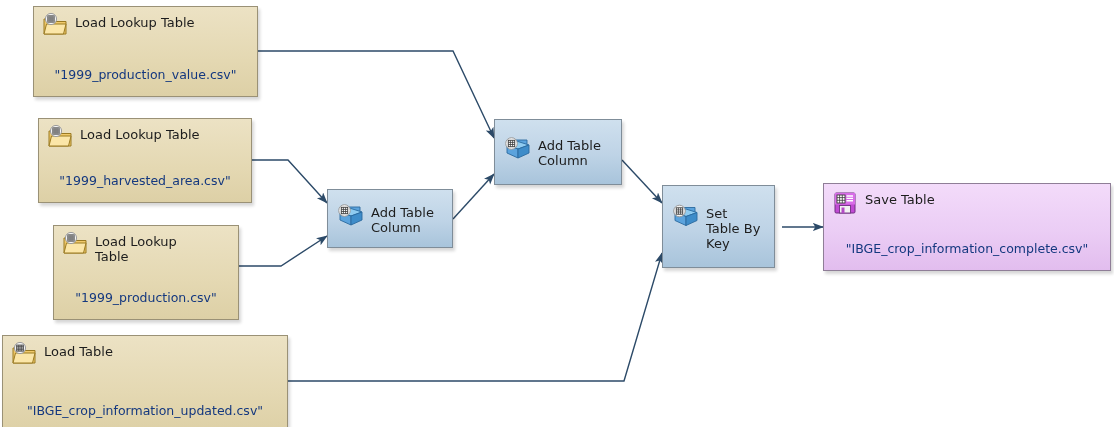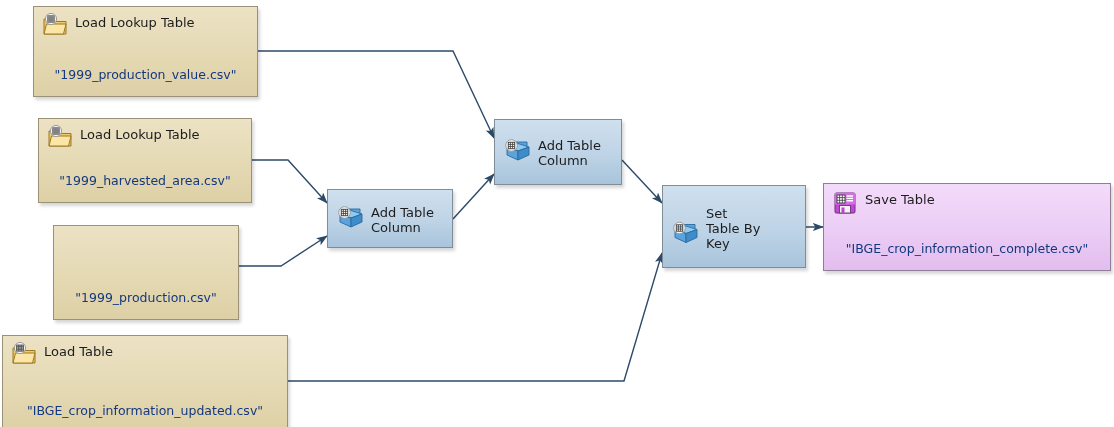--- a/index.html
+++ b/index.html
@@ -65,21 +65,21 @@
     background: linear-gradient(180deg, #ece2c4 0%, #e4d8b2 60%, #ddd0a6 100%);
     border-color: #9a9176;
   }
   .loader .fname { bottom: 14px; }
 
   
   .proc {
     background: linear-gradient(180deg, #cfe0ee 0%, #bed3e6 55%, #a8c4db 100%);
     border-color: #7f8d99;
   }
-  .proc .hdr { top: 50%; transform: translateY(-50%); align-items: flex-end; }
+  .proc .hdr { top: 50%; transform: translateY(-50%); align-items: flex-start; }
 
   
   .writer {
     background: linear-gradient(180deg, #f3dbfa 0%, #ebcdf5 55%, #e2bdee 100%);
     border-color: #8f7e97;
   }
   .writer .fname { bottom: 14px; color: #14387f; }
 
   
   .icon { flex: 0 0 auto; display:block; }
@@ -132,20 +132,33 @@
           <rect x="5.9" y="2.9" width="6.2" height="6.2" fill="#ffffff" stroke="#3b3b3b" stroke-width="0.9"></rect>
           <path d="M5.9,5 L12.1,5 M5.9,7 L12.1,7 M8,2.9 L8,9.1 M10,2.9 L10,9.1" stroke="#3b3b3b" stroke-width="0.8"></path>
         </svg>
       </span>
       <span class="title">Load Lookup Table</span>
     </div>
     <div class="fname">"1999_harvested_area.csv"</div>
   </div>
 
   <div class="node loader" style="left:53px;top:225px;width:186px;height:95px;">
+    <div class="hdr">
+      <span class="icon">
+        <svg width="26" height="24" viewBox="0 0 26 24">
+          <path d="M2,6 L10,6 L12,8.5 L24,8.5 L24,21 L2,21 Z" fill="#f0c96a" stroke="#9a7a22" stroke-width="1"></path>
+          <path d="M4.5,11 L24,11 L21.5,21 L2,21 Z" fill="#fbe6a8" stroke="#9a7a22" stroke-width="1"></path>
+          <circle cx="9" cy="6" r="5.6" fill="#f4f4f4" stroke="#9b9b9b" stroke-width="1"></circle>
+          <rect x="5.9" y="2.9" width="6.2" height="6.2" fill="#ffffff" stroke="#3b3b3b" stroke-width="0.9"></rect>
+          <path d="M5.9,5 L12.1,5 M5.9,7 L12.1,7 M8,2.9 L8,9.1 M10,2.9 L10,9.1" stroke="#3b3b3b" stroke-width="0.8"></path>
+        </svg>
+      </span>
+      <span class="title">Load Lookup
+Table</span>
+    </div>
     <div class="fname">"1999_production.csv"</div>
   </div>
 
   <div class="node loader" style="left:2px;top:335px;width:286px;height:98px;">
     <div class="hdr">
       <span class="icon">
         <svg width="26" height="24" viewBox="0 0 26 24">
           <path d="M2,6 L10,6 L12,8.5 L24,8.5 L24,21 L2,21 Z" fill="#f0c96a" stroke="#9a7a22" stroke-width="1"></path>
           <path d="M4.5,11 L24,11 L21.5,21 L2,21 Z" fill="#fbe6a8" stroke="#9a7a22" stroke-width="1"></path>
           <circle cx="9" cy="6" r="5.6" fill="#f4f4f4" stroke="#9b9b9b" stroke-width="1"></circle>
@@ -187,21 +200,21 @@
           <circle cx="8.5" cy="7.5" r="5.8" fill="#f4f4f4" stroke="#9b9b9b" stroke-width="1"></circle>
           <rect x="5.3" y="4.3" width="6.4" height="6.4" fill="#ffffff" stroke="#3b3b3b" stroke-width="0.9"></rect>
           <path d="M5.3,6.4 L11.7,6.4 M5.3,8.5 L11.7,8.5 M7.4,4.3 L7.4,10.7 M9.6,4.3 L9.6,10.7" stroke="#3b3b3b" stroke-width="0.8"></path>
         </svg>
       </span>
       <span class="title">Add Table
 Column</span>
     </div>
   </div>
 
-  <div class="node proc" style="left:662px;top:185px;width:144px;height:83px;">
+  <div class="node proc" style="left:662px;top:185px;width:113px;height:83px;">
     <div class="hdr">
       <span class="icon">
         <svg width="28" height="26" viewBox="0 0 28 26">
           <path d="M11,4 L24,4 L24,12 L20,15 L11,12 Z" fill="#5ba3dd" stroke="#2a6a9e" stroke-width="0.9"></path>
           <path d="M4,9 L15,5.5 L26,9 L15,13 Z" fill="#8fcbf0" stroke="#2a6a9e" stroke-width="0.9"></path>
           <path d="M4,9 L4,17 L15,22 L15,13 Z" fill="#5ba3dd" stroke="#2a6a9e" stroke-width="0.9"></path>
           <path d="M26,9 L26,17 L15,22 L15,13 Z" fill="#3e8cc9" stroke="#2a6a9e" stroke-width="0.9"></path>
           <circle cx="8.5" cy="7.5" r="5.8" fill="#f4f4f4" stroke="#9b9b9b" stroke-width="1"></circle>
           <rect x="5.3" y="4.3" width="6.4" height="6.4" fill="#ffffff" stroke="#3b3b3b" stroke-width="0.9"></rect>
           <path d="M5.3,6.4 L11.7,6.4 M5.3,8.5 L11.7,8.5 M7.4,4.3 L7.4,10.7 M9.6,4.3 L9.6,10.7" stroke="#3b3b3b" stroke-width="0.8"></path>

